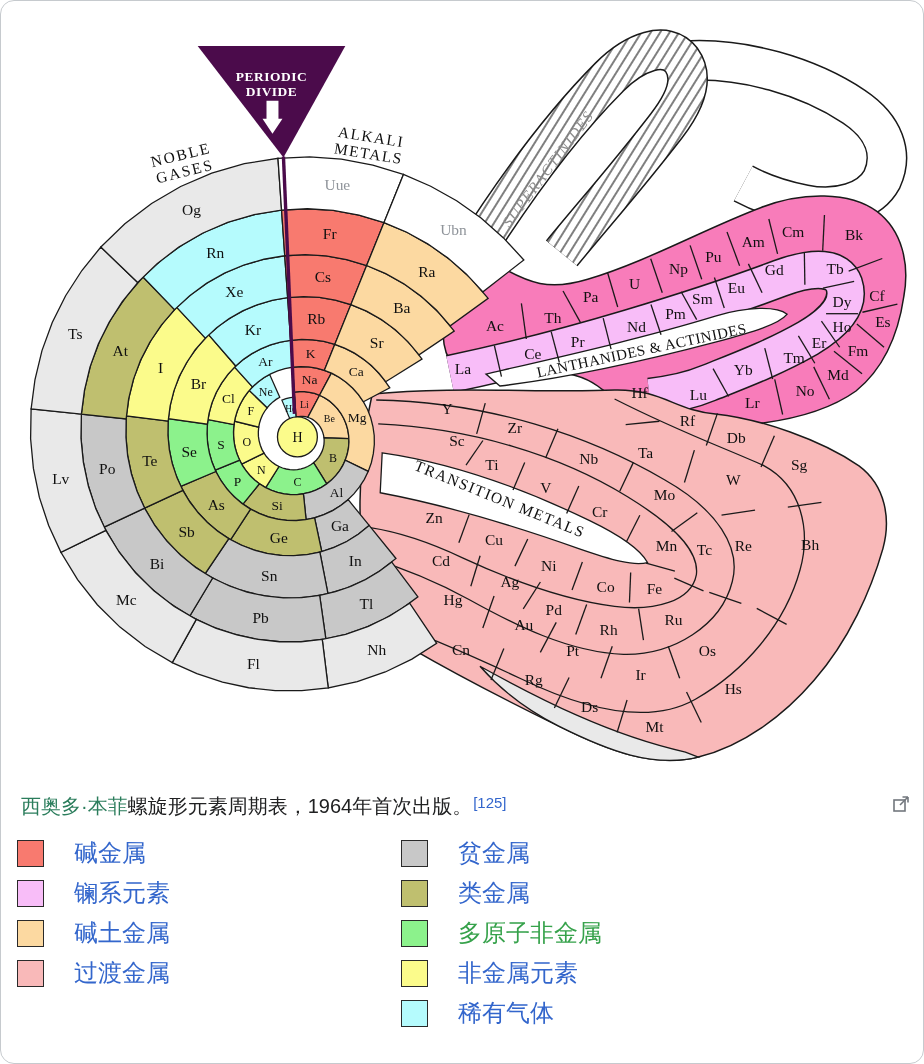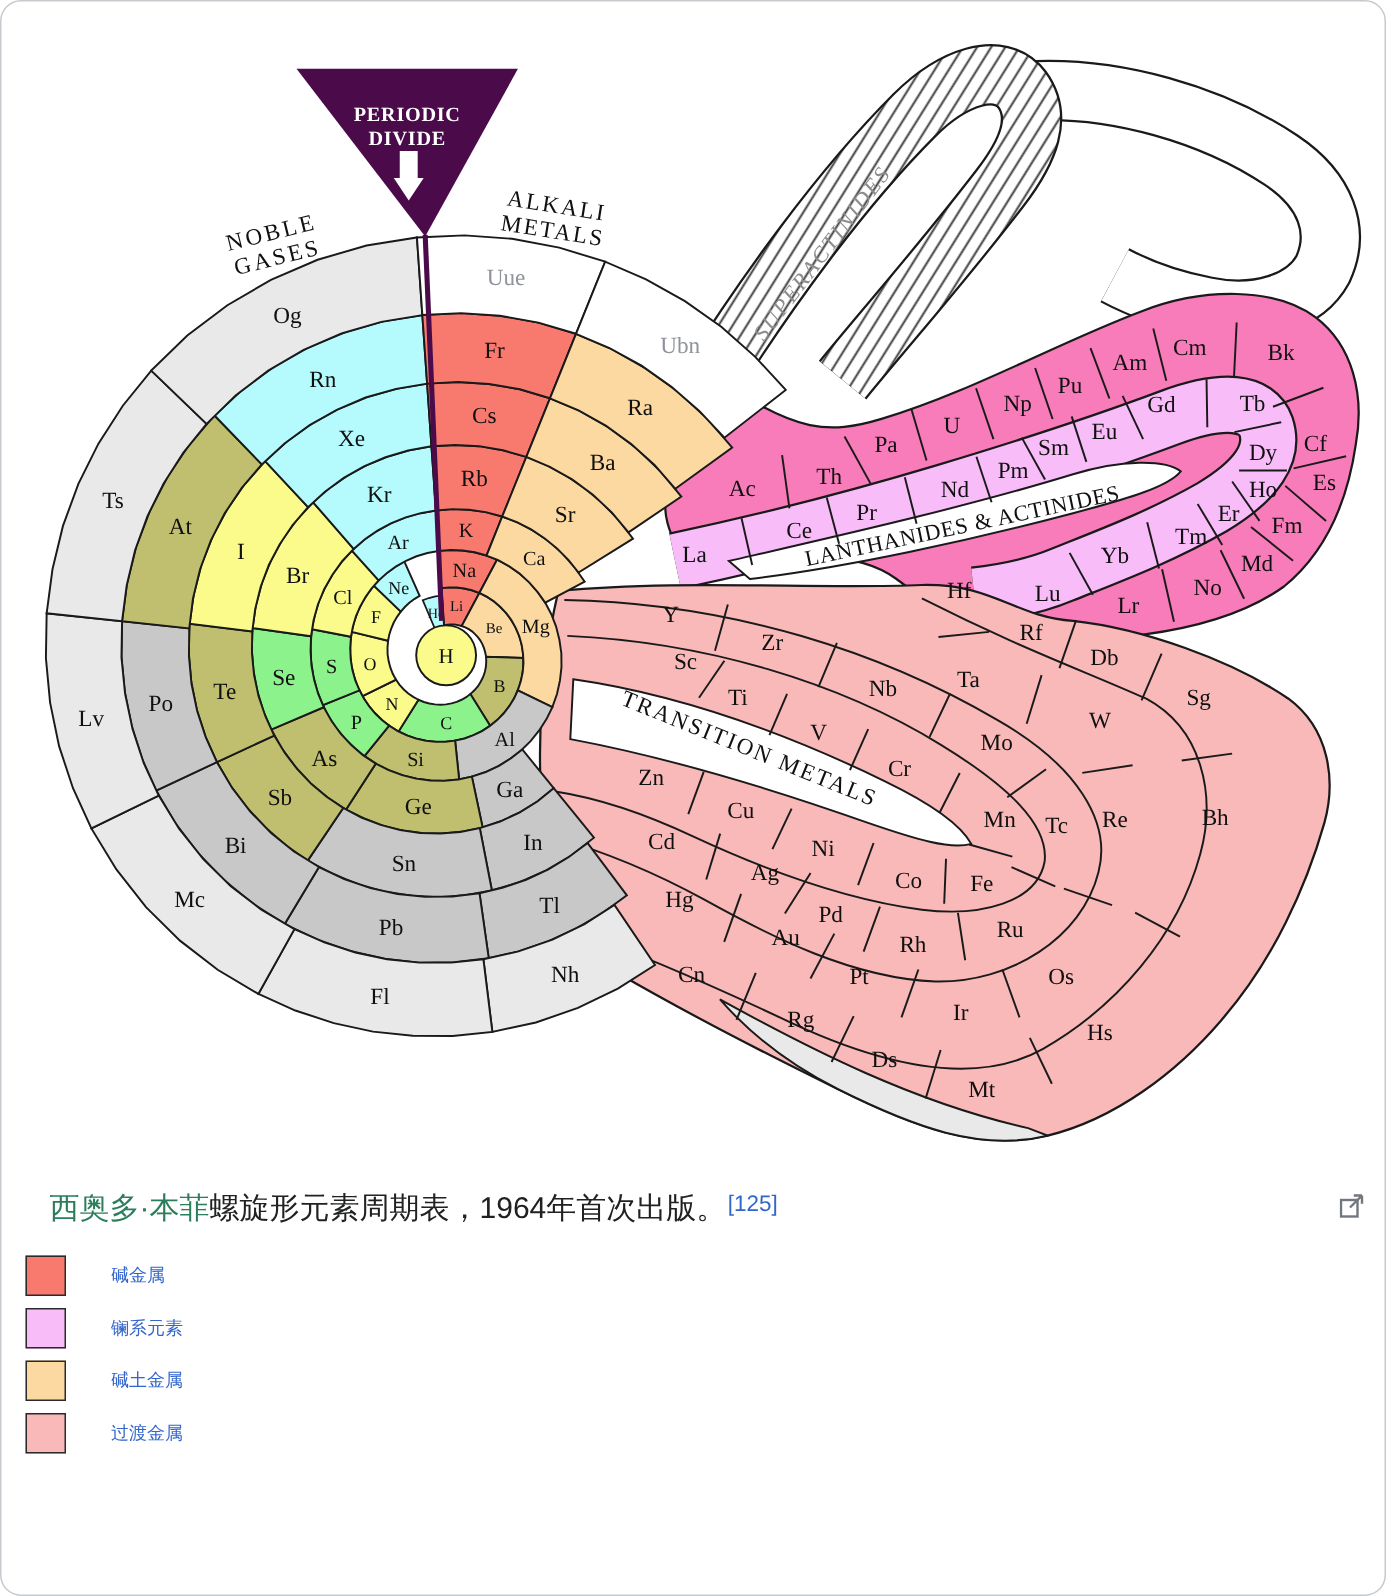--- a/index.html
+++ b/index.html
@@ -1,29 +1,29 @@
 <!DOCTYPE html>
 <html style="--blue: #3366cc; --green: #36a24b; --cap-link: #2b7d5c;"><head>
 <meta charset="utf-8">
 <style>
   html,body{margin:0;padding:0;background:#ffffff;}
   body{font-family:"Liberation Sans","DejaVu Sans",sans-serif;}
   .card{width:922px;height:1062px;border:1px solid #c6cace;border-radius:14px;
         background:#fff;overflow:hidden;box-sizing:content-box;}
   svg{display:block;}
-  .caption{position:relative;padding:12px 46px 0 32px;font-size:20px;color:#202122;line-height:1.3;}
+  .caption{position:relative;padding:12px 46px 0 20px;font-size:20px;color:#202122;line-height:1.3;}
   .cap-link{color:var(--cap-link,#2b7d5c);cursor:pointer;}
   .cap-ref{color:var(--blue,#3366cc);font-size:15px;position:relative;top:-5px;margin-left:1px;cursor:pointer;}
   .expand-icon{position:absolute;right:13px;top:14px;width:17px;height:17px;cursor:pointer;}
   .legend{display:flex;padding:10px 16px 16px 16px;}
   .legend-col{width:384px;}
   .legend-col:last-child{width:auto;}
   .legend-item{display:flex;align-items:center;margin:8px 0;}
   .swatch{width:27px;height:27px;border:1px solid #2a2a2a;margin-right:30px;flex:none;box-sizing:border-box;}
-  .legend-label{font-size:12px;color:var(--blue,#3366cc);text-decoration:none;cursor:pointer;}
+  .legend-label{font-size:24px;color:var(--blue,#3366cc);text-decoration:none;cursor:pointer;}
   .legend-label.green{color:var(--green,#36a24b);}
 </style>
 </head>
 <body>
 
 <div class="card">
 
   <svg id="spiral" width="920" height="780" viewBox="0 0 922 782">
     <defs>
       <pattern id="hatch" width="8" height="8" patternUnits="userSpaceOnUse" patternTransform="rotate(32)">
@@ -317,15 +317,37 @@
         </div>
         <div class="legend-item">
           <span class="swatch" style="background: rgb(252, 217, 161);"></span>
           <a class="legend-label">碱土金属</a>
         </div>
         <div class="legend-item">
           <span class="swatch" style="background: rgb(249, 185, 185);"></span>
           <a class="legend-label">过渡金属</a>
         </div>
       </div>
+    <div class="legend-col" id="legend-col-right">
+        <div class="legend-item">
+          <span class="swatch" style="background: rgb(200, 200, 200);"></span>
+          <a class="legend-label">贫金属</a>
+        </div>
+        <div class="legend-item">
+          <span class="swatch" style="background: rgb(191, 191, 111);"></span>
+          <a class="legend-label">类金属</a>
+        </div>
+        <div class="legend-item">
+          <span class="swatch" style="background: rgb(140, 242, 140);"></span>
+          <a class="legend-label green">多原子非金属</a>
+        </div>
+        <div class="legend-item">
+          <span class="swatch" style="background: rgb(251, 251, 139);"></span>
+          <a class="legend-label">非金属元素</a>
+        </div>
+        <div class="legend-item">
+          <span class="swatch" style="background: rgb(181, 251, 253);"></span>
+          <a class="legend-label">稀有气体</a>
+        </div>
+      </div>
   </div>
 
 </div>
 
 </body></html>

